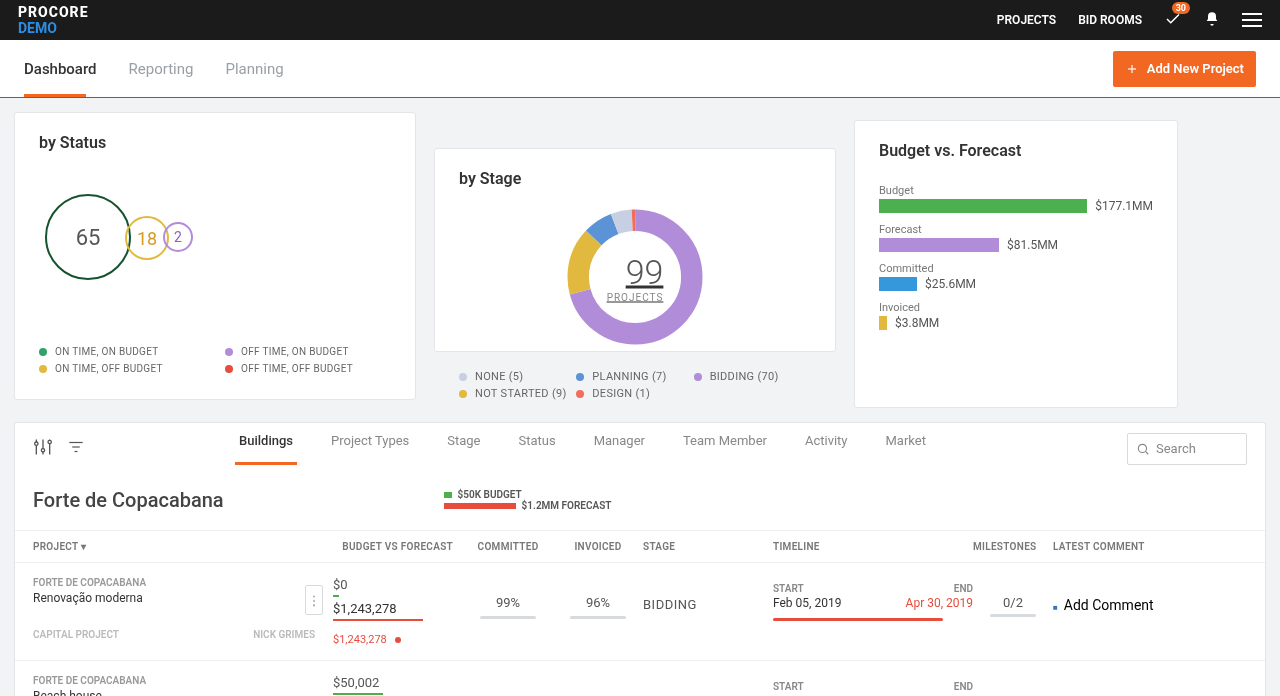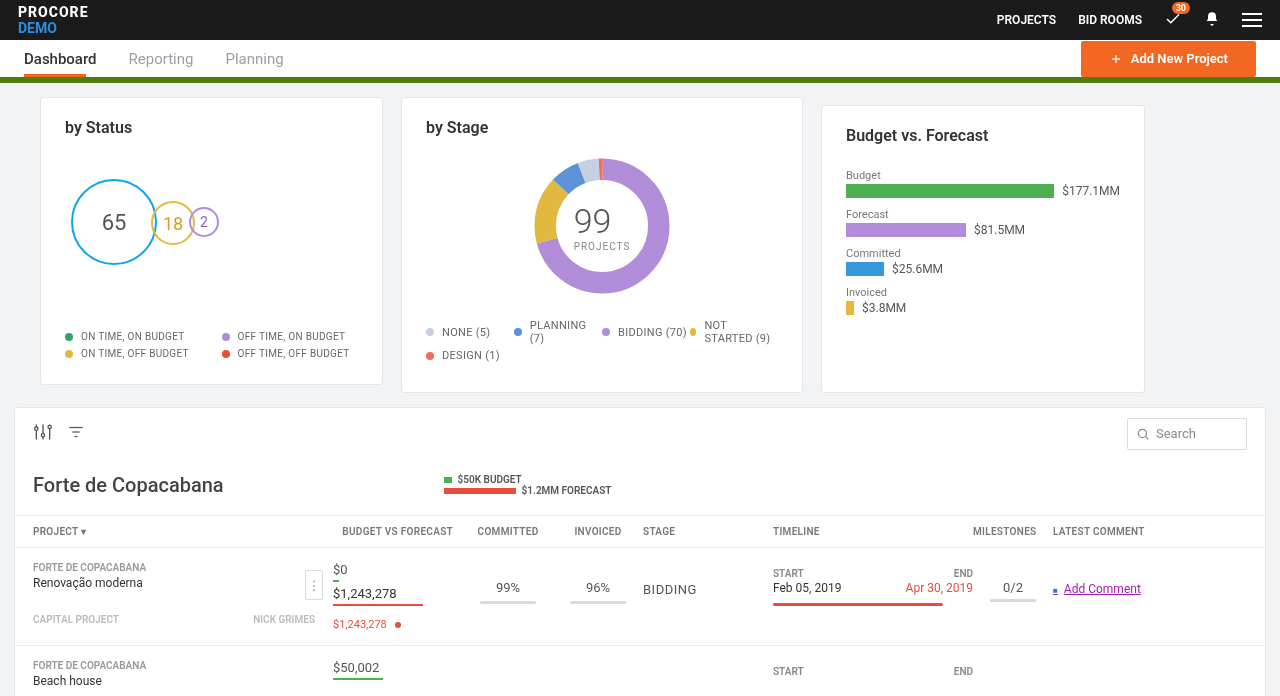--- a/index.html
+++ b/index.html
@@ -7,45 +7,45 @@
 .topbar { background: #1b1b1b; height: 40px; display: flex; align-items: center; padding: 0 18px; justify-content: space-between; }
 .brand { display: flex; flex-direction: column; line-height: 1; }
 .brand-logo { color: #fff; font-weight: 800; font-size: 14px; letter-spacing: 1px; }
 .brand-sub { color: #2b8de6; font-size: 14px; font-weight: 700; margin-top: 2px; }
 .toplinks { display: flex; align-items: center; gap: 22px; }
 .toplinks a { color: #fff; font-size: 12px; font-weight: 600; text-decoration: none; }
 .top-icon { color: #fff; position: relative; }
 .badge { position: absolute; top: -8px; right: -8px; background: #f26722; color: #fff; border-radius: 9px; font-size: 9px; padding: 1px 4px; font-weight: 700; }
 .hamb { display: flex; flex-direction: column; gap: 4px; cursor: pointer; }
 .hamb span { display: block; width: 20px; height: 2px; background: #fff; }
-.subnav { background: #fff; border-bottom: 6px solid #4d7c0f; height: 43px; display: flex; align-items: center; padding: 0 24px; justify-content: space-between; }
+.subnav { background: #fff; border-bottom: 1px solid #4d7c0f; height: 58px; display: flex; align-items: center; padding: 0 24px; justify-content: space-between; }
 .tabs { display: flex; gap: 32px; height: 100%; align-items: center; }
 .tab { color: #9aa0a6; font-size: 15px; height: 100%; display: flex; align-items: center; position: relative; cursor: pointer; }
 .tab.active { color: #333; font-weight: 500; }
 .tab.active::after { content: ""; position: absolute; bottom: 0; left: 0; width: 62px; height: 3px; background: #f26722; }
-.add-btn { background: #f26722; color: #fff; border: none; height: 36px; padding: 0 28px; font-size: 13px; font-weight: 600; display: flex; align-items: center; gap: 8px; cursor: pointer; border-radius: 2px; }
+.add-btn { background: #f26722; color: #fff; border: none; height: 36px; padding: 0 12px; font-size: 13px; font-weight: 600; display: flex; align-items: center; gap: 8px; cursor: pointer; border-radius: 2px; }
 .cards-row { display: flex; gap: 18px; padding: 14px; }
 .card { background: #fff; border: 1px solid #e3e5e8; border-radius: 3px; padding: 20px 24px; }
 .card h3 { font-size: 16px; font-weight: 600; color: #333; margin-bottom: 24px; }
-.card-status { width: 343px; height: 288px; margin-left: 26px; }
-.card-stage { width: 402px; height: 296px; }
+.card-status { width: 402px; height: 288px; }
+.card-stage { width: 402px; height: 204px; margin-top: 36px; }
 .card-budget { width: 324px; height: 288px; margin-top: 8px; }
 .bubbles { position: relative; height: 120px; }
 .bubble { position: absolute; border-radius: 50%; display: flex; align-items: center; justify-content: center; font-size: 22px; color: #555; }
-.b1 { width: 86px; height: 86px; border: 2px solid #0ea5e9; left: 6px; top: 18px; }
+.b1 { width: 86px; height: 86px; border: 2px solid #14532d; left: 6px; top: 18px; }
 .b2 { width: 44px; height: 44px; border: 2px solid #e0b93e; left: 86px; top: 40px; font-size: 18px; color: #d89b1f; }
 .b3 { width: 30px; height: 30px; border: 2px solid #b18cd9; left: 124px; top: 46px; font-size: 14px; color: #8e5fc1; }
 .legend { display: grid; grid-template-columns: 1fr 1fr; row-gap: 6px; column-gap: 20px; margin-top: 50px; font-size: 10px; color: #666; }
 .legend-item { display: flex; align-items: center; gap: 8px; letter-spacing: .3px; }
 .dot { width: 8px; height: 8px; border-radius: 50%; }
 .donut-wrap { display: flex; justify-content: center; position: relative; height: 150px; margin-top:-10px; }
-.donut-center { position: absolute; top: 50%; left: 50%; transform: translate(-50%, -50%); text-align: left; }
+.donut-center { position: absolute; top: 50%; left: 50%; transform: translate(-50%, -50%); text-align: right; text-decoration: underline; }
 .donut-center .num { font-size: 34px; color: #555; font-weight: 300; }
 .donut-center .lab { font-size: 10px; color: #888; letter-spacing: 1px; }
-.legend-stage { display: grid; grid-template-columns: 1fr 1fr 1fr 1fr; row-gap: 4px; font-size: 11px; color: #666; margin-top: 18px; }
+.legend-stage { display: grid; grid-template-columns: 1fr 1fr 1fr; row-gap: 4px; font-size: 11px; color: #666; margin-top: 18px; }
 .bv-row { margin-bottom: 10px; }
 .bv-label { font-size: 11px; color: #777; margin-bottom: 2px; }
 .bv-bar-row { display: flex; align-items: center; gap: 8px; }
 .bv-bar-bg { height: 14px; }
 .bv-val { font-size: 12px; color: #555; }
 .filterbar { background: #fff; border: 1px solid #e3e5e8; margin: 0 14px; height: 52px; display: flex; align-items: center; padding: 0 18px; justify-content: space-between; border-radius: 3px 3px 0 0; border-bottom: none;}
 .filter-left { display: flex; align-items: center; gap: 14px; }
 .filter-icon svg { stroke: #555; }
 .filter-tabs { display: flex; gap: 38px; margin-left: 140px; }
 .ftab { color: #888; font-size: 13px; cursor: pointer; position: relative; padding-bottom: 16px;}
@@ -71,21 +71,21 @@
 .bvf .minired .mdot { width:6px; height:6px; border-radius:50%; background:#e74c3c; display:inline-block; margin-left:4px;}
 .pct { font-size: 13px; color: #555; text-align: center; }
 .pct .pb { height: 3px; width: 56px; background: #d8dbde; margin: 6px auto 0; border-radius: 2px; }
 .stage { font-size: 13px; color: #555; letter-spacing: .5px; padding-top: 20px;}
 .timeline .tl-row { display: flex; justify-content: space-between; font-size: 10px; color: #888; font-weight:600;gap:47px;}
 .timeline .tl-dates { display: flex; justify-content: space-between; font-size: 12px; margin-top: 2px;}
 .timeline .tl-dates .end { color: #e74c3c; }
 .timeline .tl-bar { height: 3px; background: #e74c3c; width: 170px; margin-top: 8px; border-radius: 2px;}
 .miles { font-size: 13px; color: #555; text-align: center; padding-top: 18px;}
 .miles .mb { height: 3px; width: 46px; background: #d8dbde; margin: 4px auto 0; border-radius:2px;}
-.addc { color: #a21caf; font-size: 12px; cursor: pointer; padding-top: 20px; text-decoration: underline;}
+.addc { color: #000000; font-size: 14px; cursor: pointer; padding-top: 20px;}
 .addc::before { content: "■"; color: #2b7ac7; font-size: 8px; margin-right: 6px; }
 </style>
 </head>
 <body>
 
 <div class="topbar">
   <div class="brand">
     <span class="brand-logo">PROCORE</span>
     <span class="brand-sub">DEMO</span>
   </div>
@@ -240,20 +240,30 @@
           <circle cx="20" cy="6" r="2" fill="#fff"></circle>
         </svg>
     </span>
     <span class="filter-icon">
       <svg width="18" height="18" viewBox="0 0 24 24" fill="none" stroke="#555" stroke-width="1.6">
           <line x1="3" y1="6" x2="21" y2="6"></line>
           <line x1="7" y1="12" x2="17" y2="12"></line>
           <line x1="10" y1="18" x2="14" y2="18"></line>
         </svg>
     </span>
+    <div class="filter-tabs">
+      <div class="ftab active">Buildings</div>
+      <div class="ftab">Project Types</div>
+      <div class="ftab">Stage</div>
+      <div class="ftab">Status</div>
+      <div class="ftab">Manager</div>
+      <div class="ftab">Team Member</div>
+      <div class="ftab">Activity</div>
+      <div class="ftab">Market</div>
+    </div>
   </div>
   <div class="searchbox">
     <svg width="14" height="14" viewBox="0 0 24 24" fill="none" stroke="#888" stroke-width="2">
         <circle cx="11" cy="11" r="7"></circle>
         <line x1="21" y1="21" x2="16.65" y2="16.65"></line>
       </svg>
     <span>Search</span>
   </div>
 </div>
 

